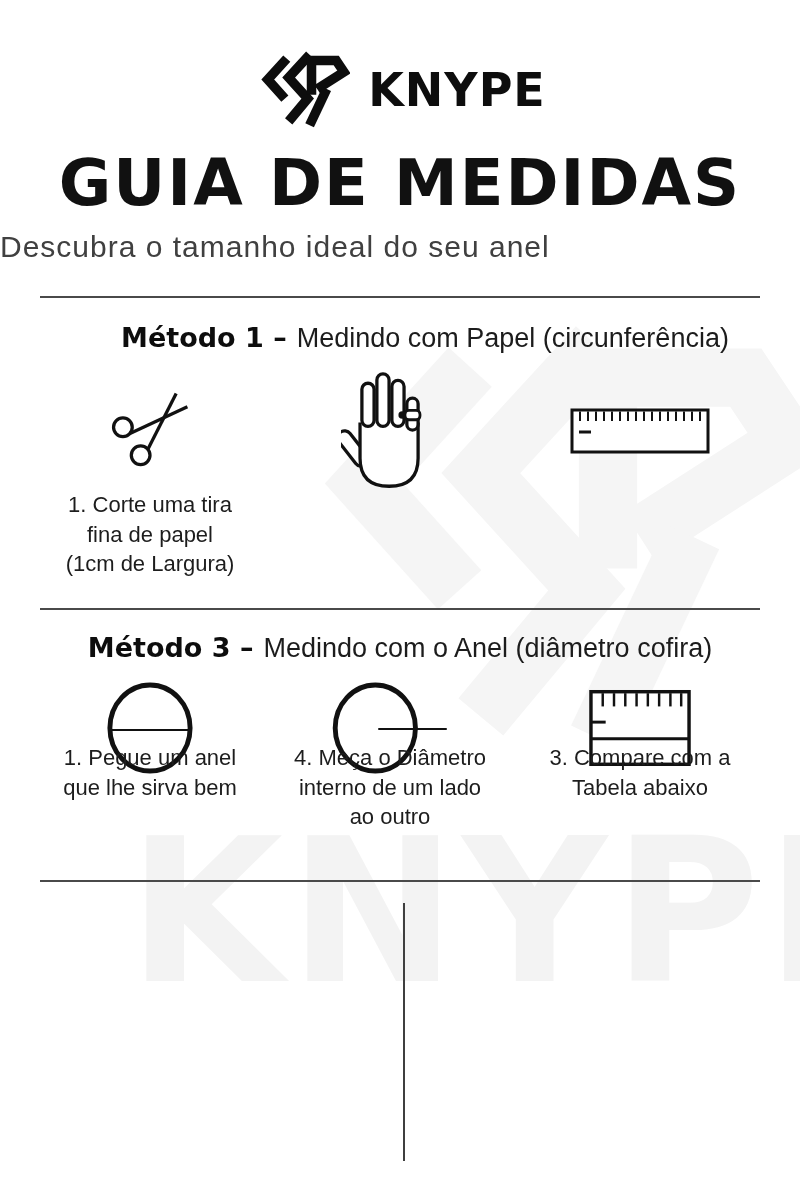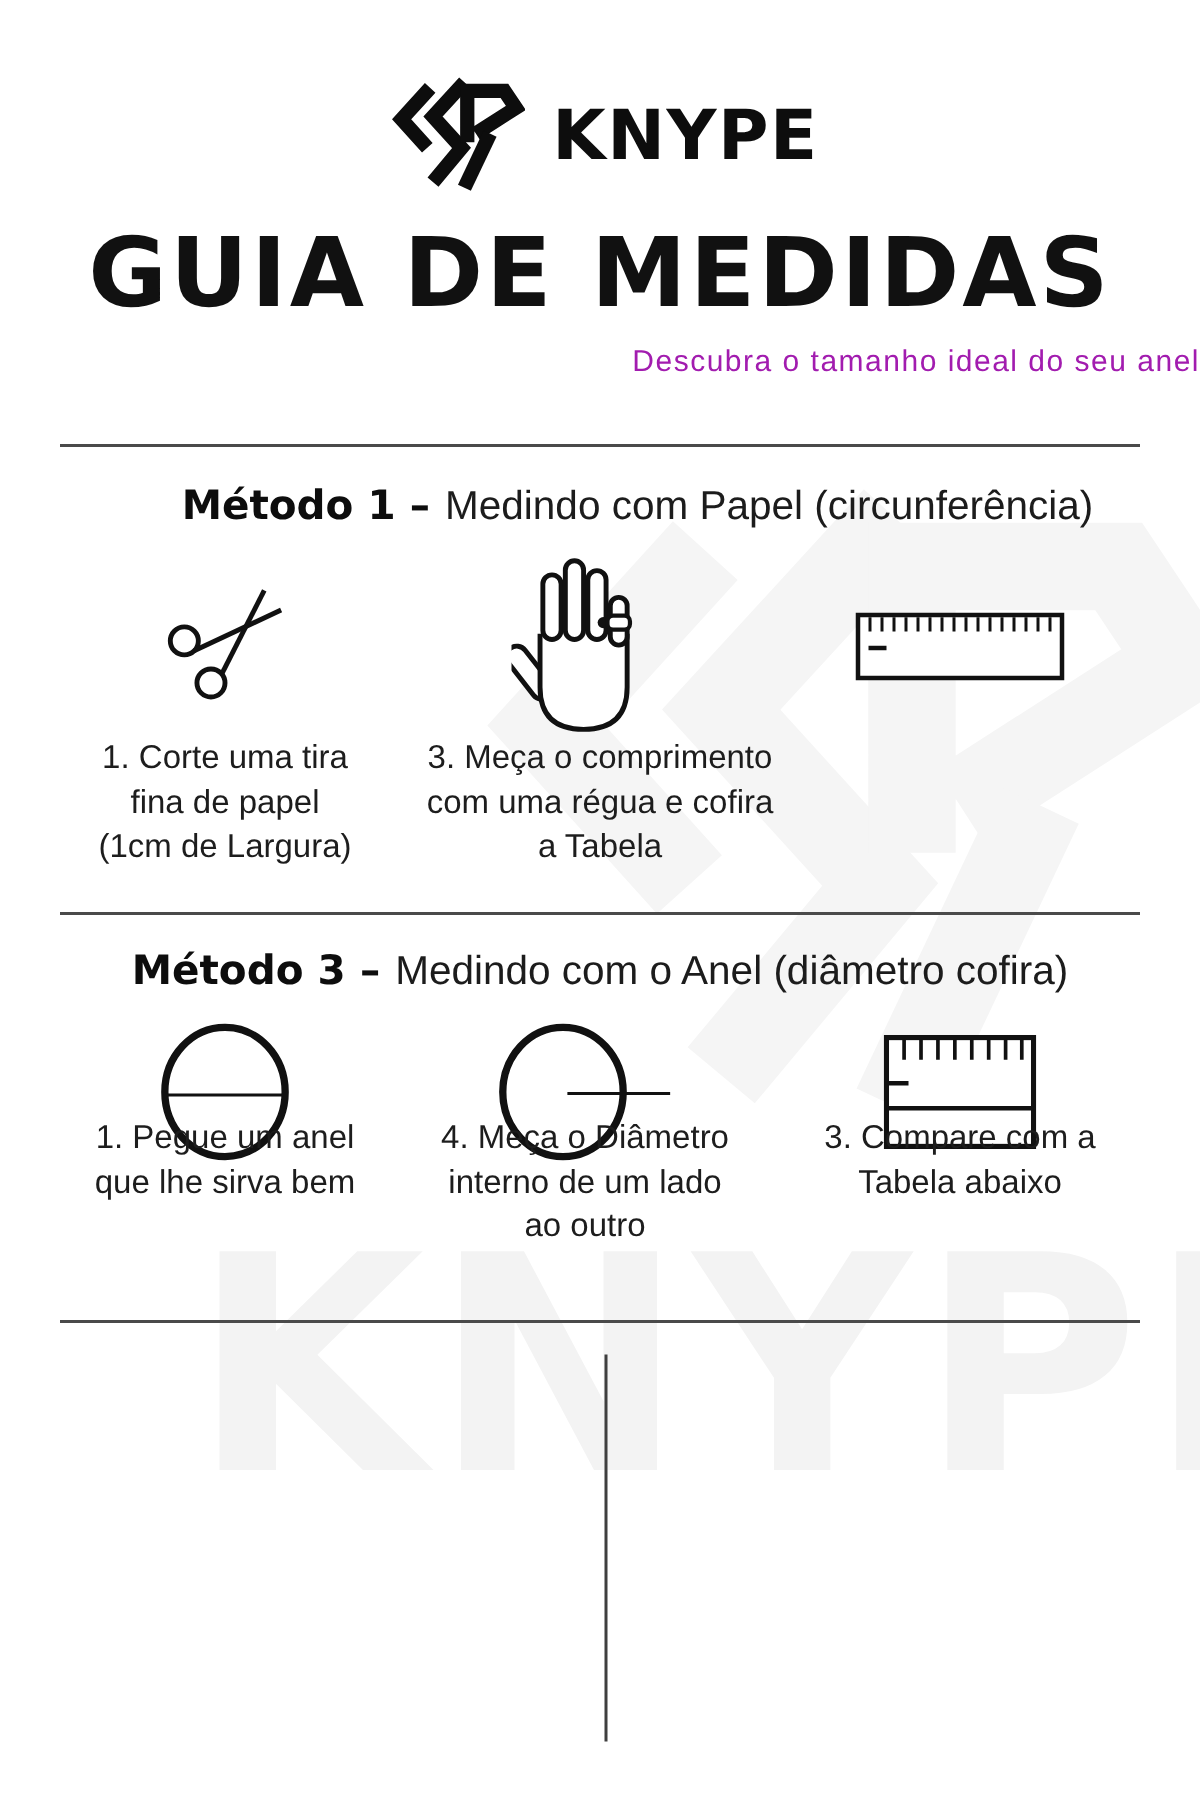--- a/index.html
+++ b/index.html
@@ -20,22 +20,22 @@
   }
   
   .logo-row{position:absolute;top:48px;left:0;width:100%;height:84px;
     display:flex;align-items:center;justify-content:center;gap:18px;}
   .logo-mark{width:96px;height:78px;}
   .brand-text{font-family:"DejaVu Sans",sans-serif;font-weight:900;
     font-size:46px;letter-spacing:1px;color:#0d0d0d;}
   .title{position:absolute;top:146px;left:0;width:100%;text-align:center;
     font-family:"DejaVu Sans",sans-serif;font-weight:900;font-size:64px;
     letter-spacing:2px;color:#111;}
-  .subtitle{position:absolute;top:230px;left:0;width:100%;text-align:right;
-    font-size:20px;letter-spacing:1px;color:#a21caf;}
+  .subtitle{position:absolute;top:230px;left:0;width:100%;text-align:left;
+    font-size:30px;letter-spacing:1px;color:#404040;}
   
   .rule{position:absolute;left:40px;width:720px;height:2px;background:#4a4a4a;}
   .rule-1{top:296px;} .rule-2{top:608px;} .rule-3{top:880px;}
   
   .m-head{position:absolute;left:0;width:100%;text-align:center;
     font-size:27px;color:#1c1c1c;white-space:nowrap;}
   .m-head-1{top:322px;padding-left:25px;} .m-head-2{top:632px;}
   .m-head .bold{font-family:"DejaVu Sans",sans-serif;font-weight:800;
     margin-right:10px;color:#0d0d0d;}
   
@@ -134,25 +134,20 @@
       </svg>
     </div>
   </div>
 
   <div class="steps-row steps-row-1">
     <div class="col-a">
         <div class="step-text">1. Corte uma tira
 fina de papel
 (1cm de Largura)</div>
       </div>
-    <div class="col-c">
-        <div class="step-text">3. Meça o comprimento
-com uma régua e cofira
-a Tabela</div>
-      </div>
   </div>
 
   <div class="rule rule-2"></div>
 
   <div class="m-head m-head-2">
     <span class="bold">Método 3 –</span><span>Medindo com o Anel (diâmetro cofira)</span>
   </div>
 
   <div class="icons-row icons-row-2">
     <div class="col-a">

